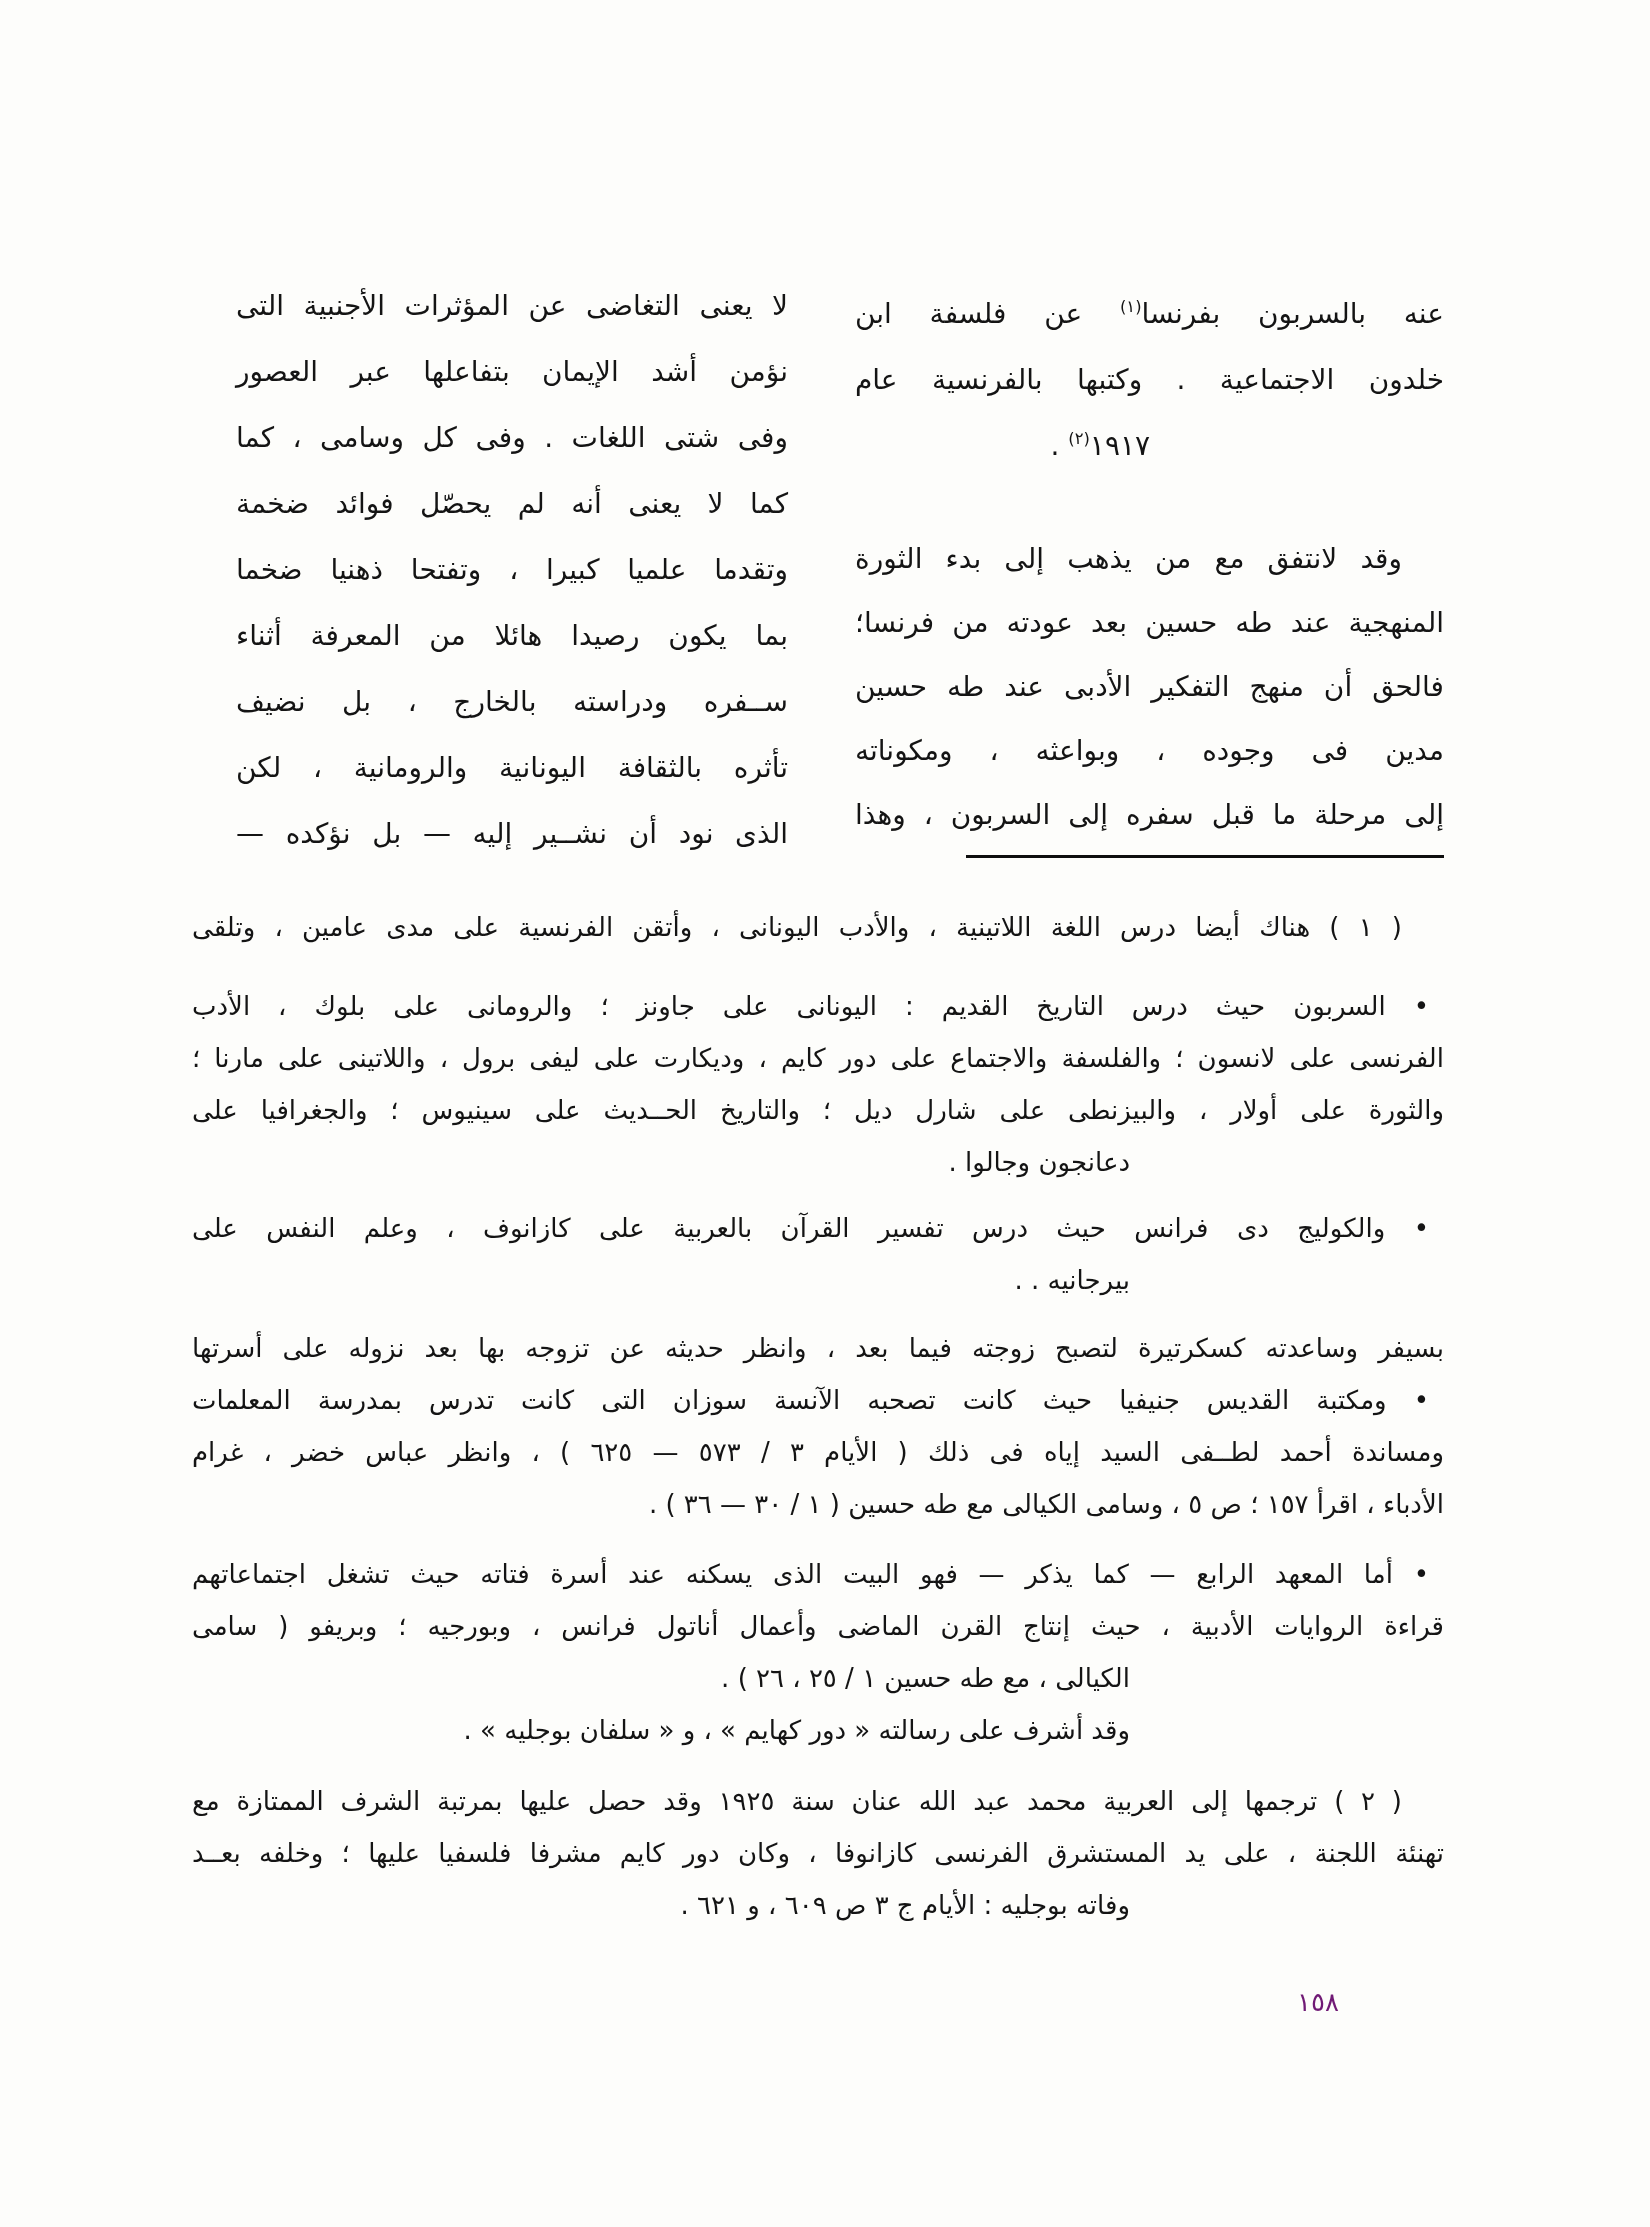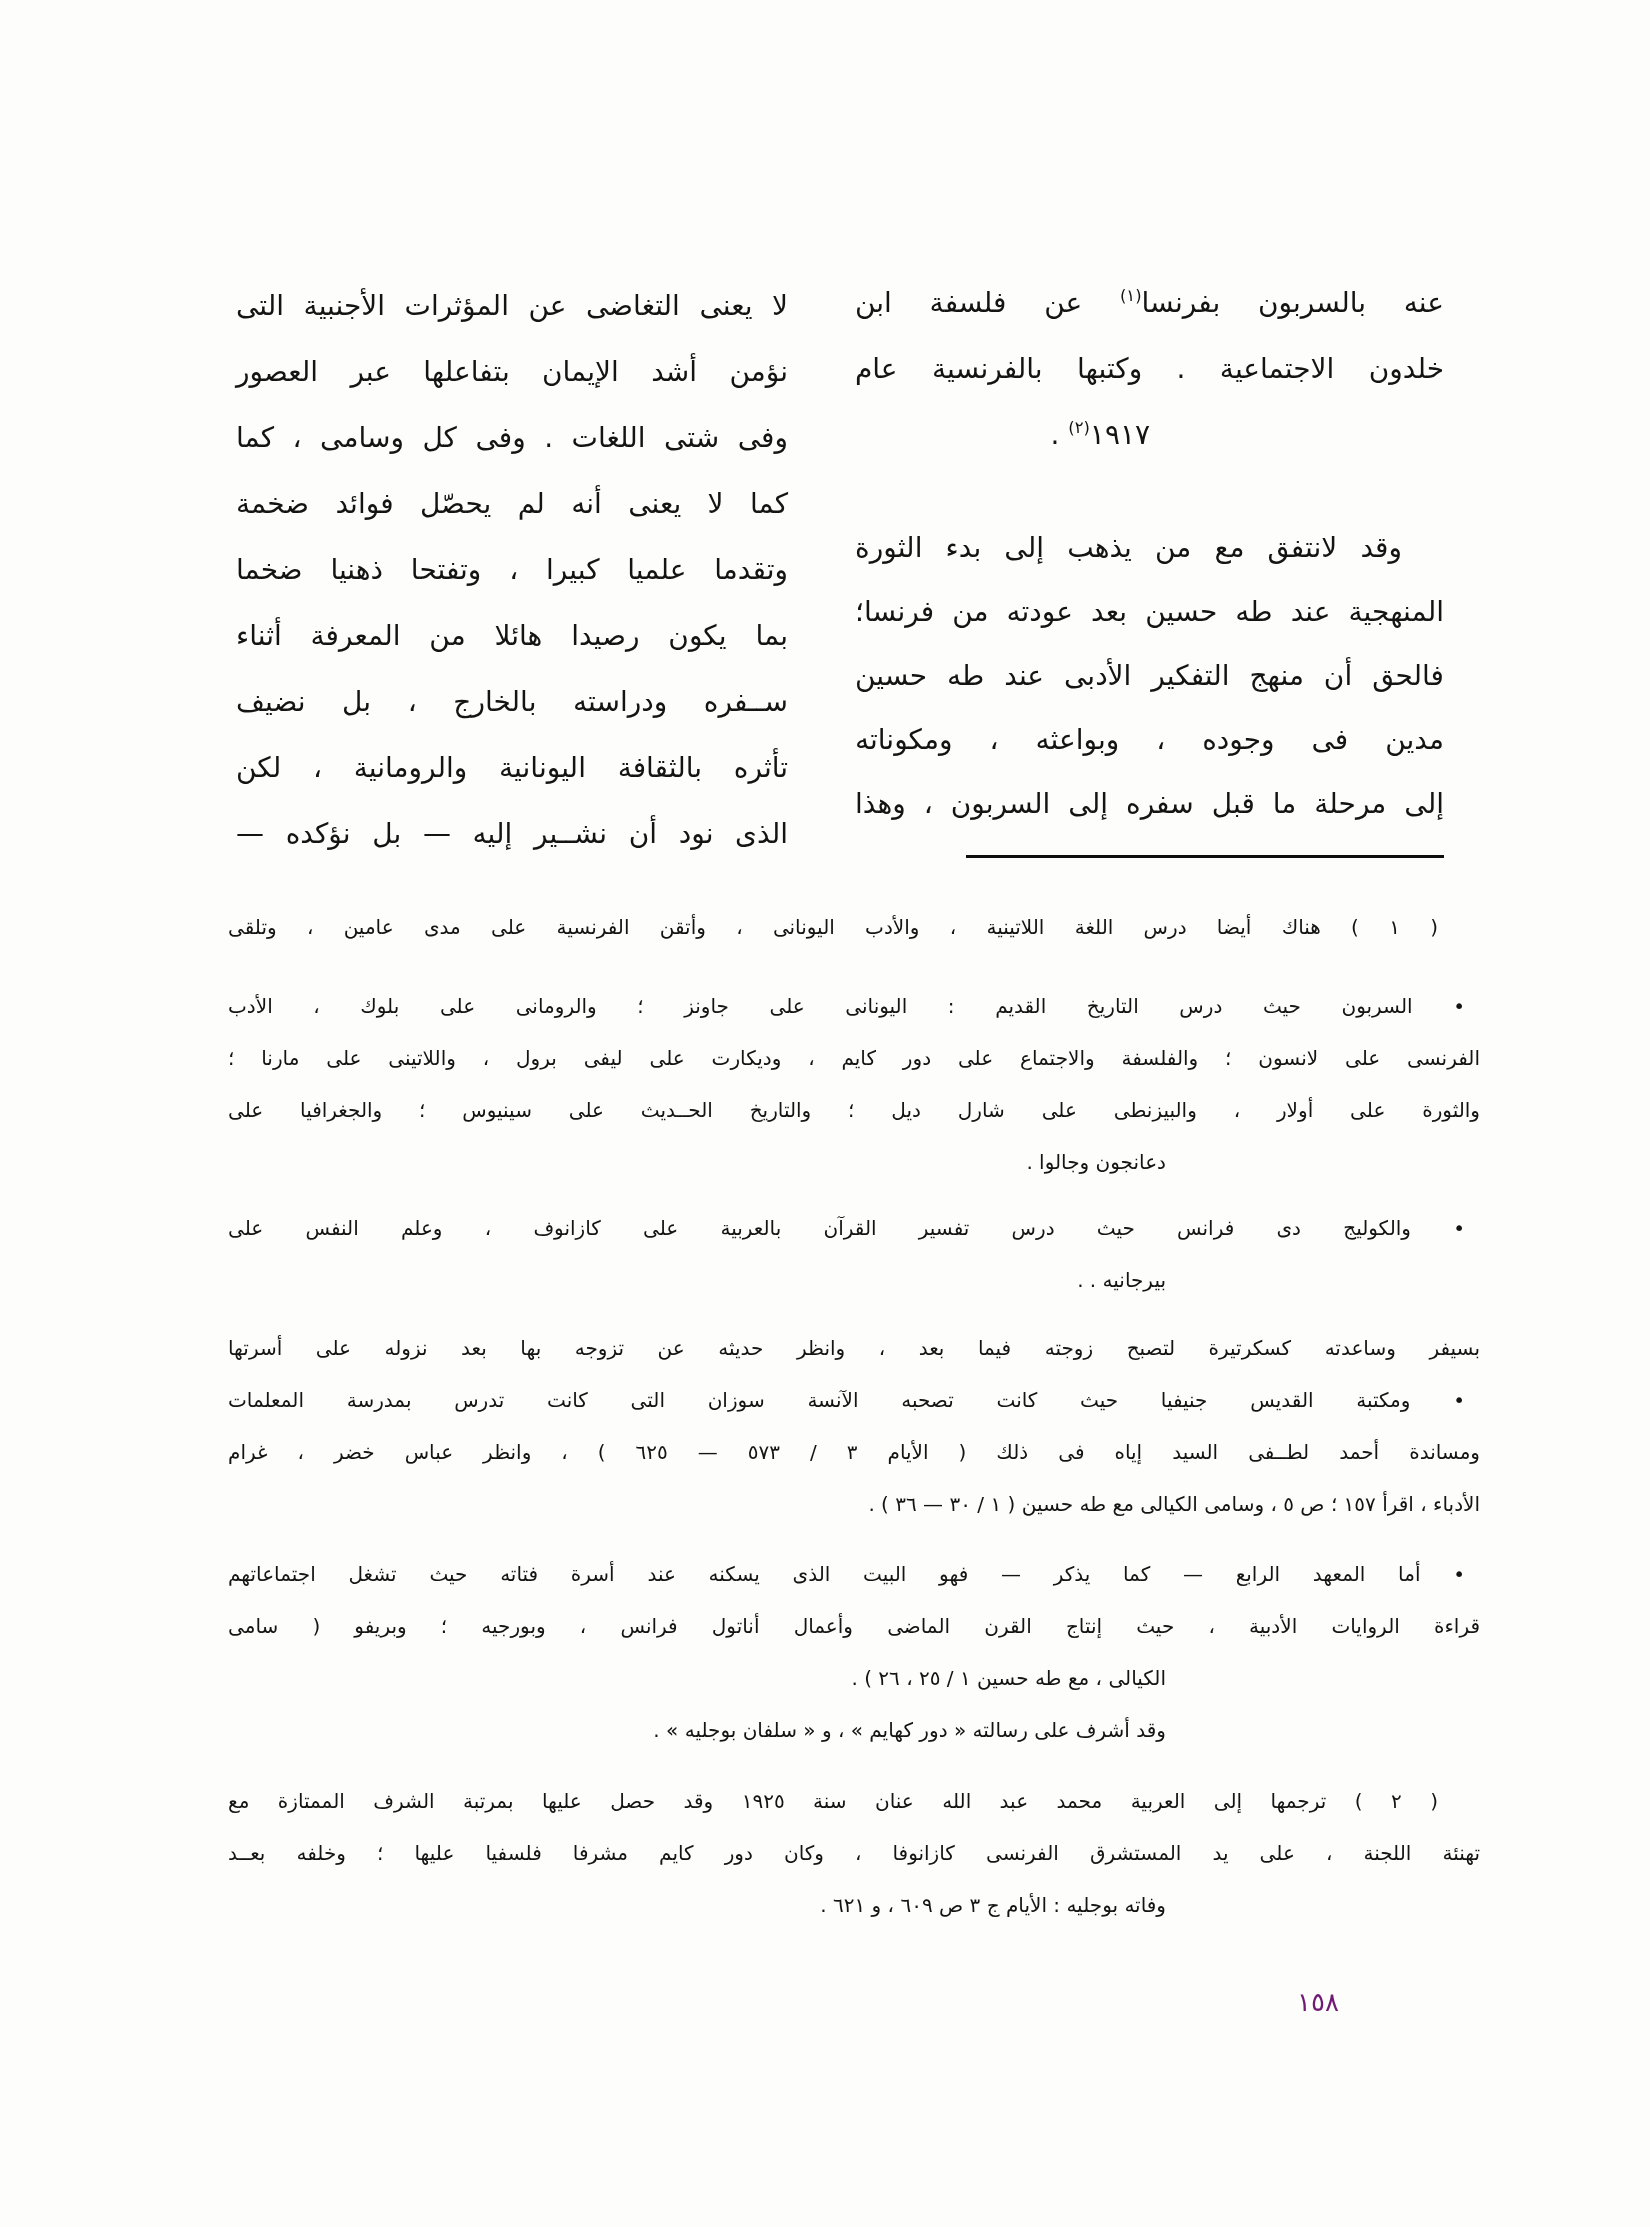--- a/index.html
+++ b/index.html
@@ -13,21 +13,21 @@
     width:1651px;height:2227px;
     background:#fdfdfb;
     color:#141414;
     overflow:hidden;
   }
   .col{
     position:absolute;
     direction:rtl;
     unicode-bidi:embed;
   }
-  .col-right{ right:207px; top:270px; width:589px; font-size:28px; }
+  .col-right{ right:207px; top:281px; width:589px; font-size:28px; }
   .col-left { left:236px;  top:273px; width:552px; font-size:28px; }
   .para1 .ln{ line-height:66px; }
   .para2{ margin-top:48px; }
   .para2 .ln{ line-height:64px; }
   .col-left .ln{ line-height:66px; }
 
   .ln{
     text-align:justify;
     text-align-last:justify;
     text-justify:inter-word;
@@ -57,22 +57,21 @@
   .footnote-sep{
     position:absolute;
     top:855px; right:207px;
     width:478px; height:3.4px;
     background:#0e0e0e;
   }
   .footnotes{
     position:absolute;
     left:192px; top:901px; width:1252px;
     direction:rtl;
-    font-size:20px;
-    margin-left:36px;
+    font-size:26px;
   }
   .footnotes .ln{ line-height:52px; }
   .fn-block{ margin:0; }
   .pageno{
     position:absolute;
     left:1297px; top:1987px;
     font-size:26px;
     direction:rtl;
     color:#701a75;
   }

